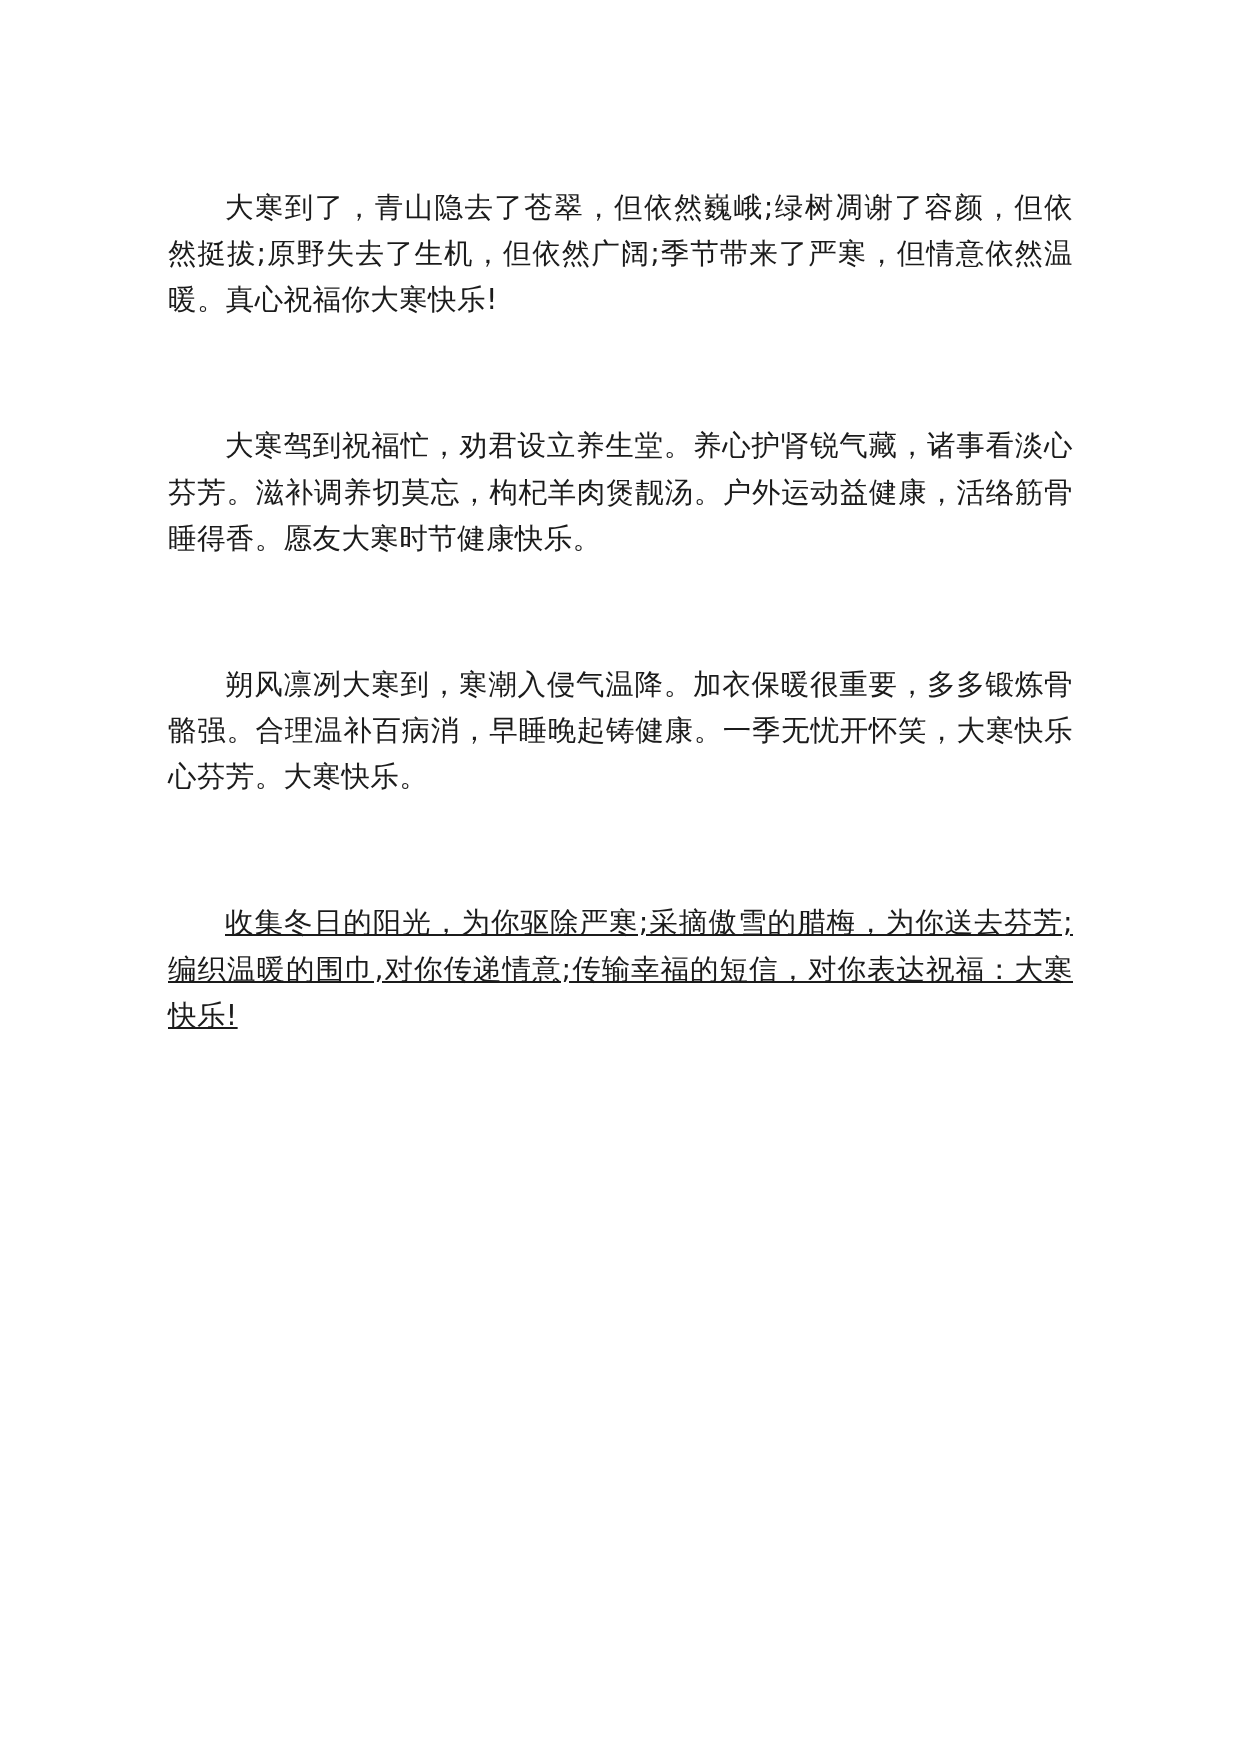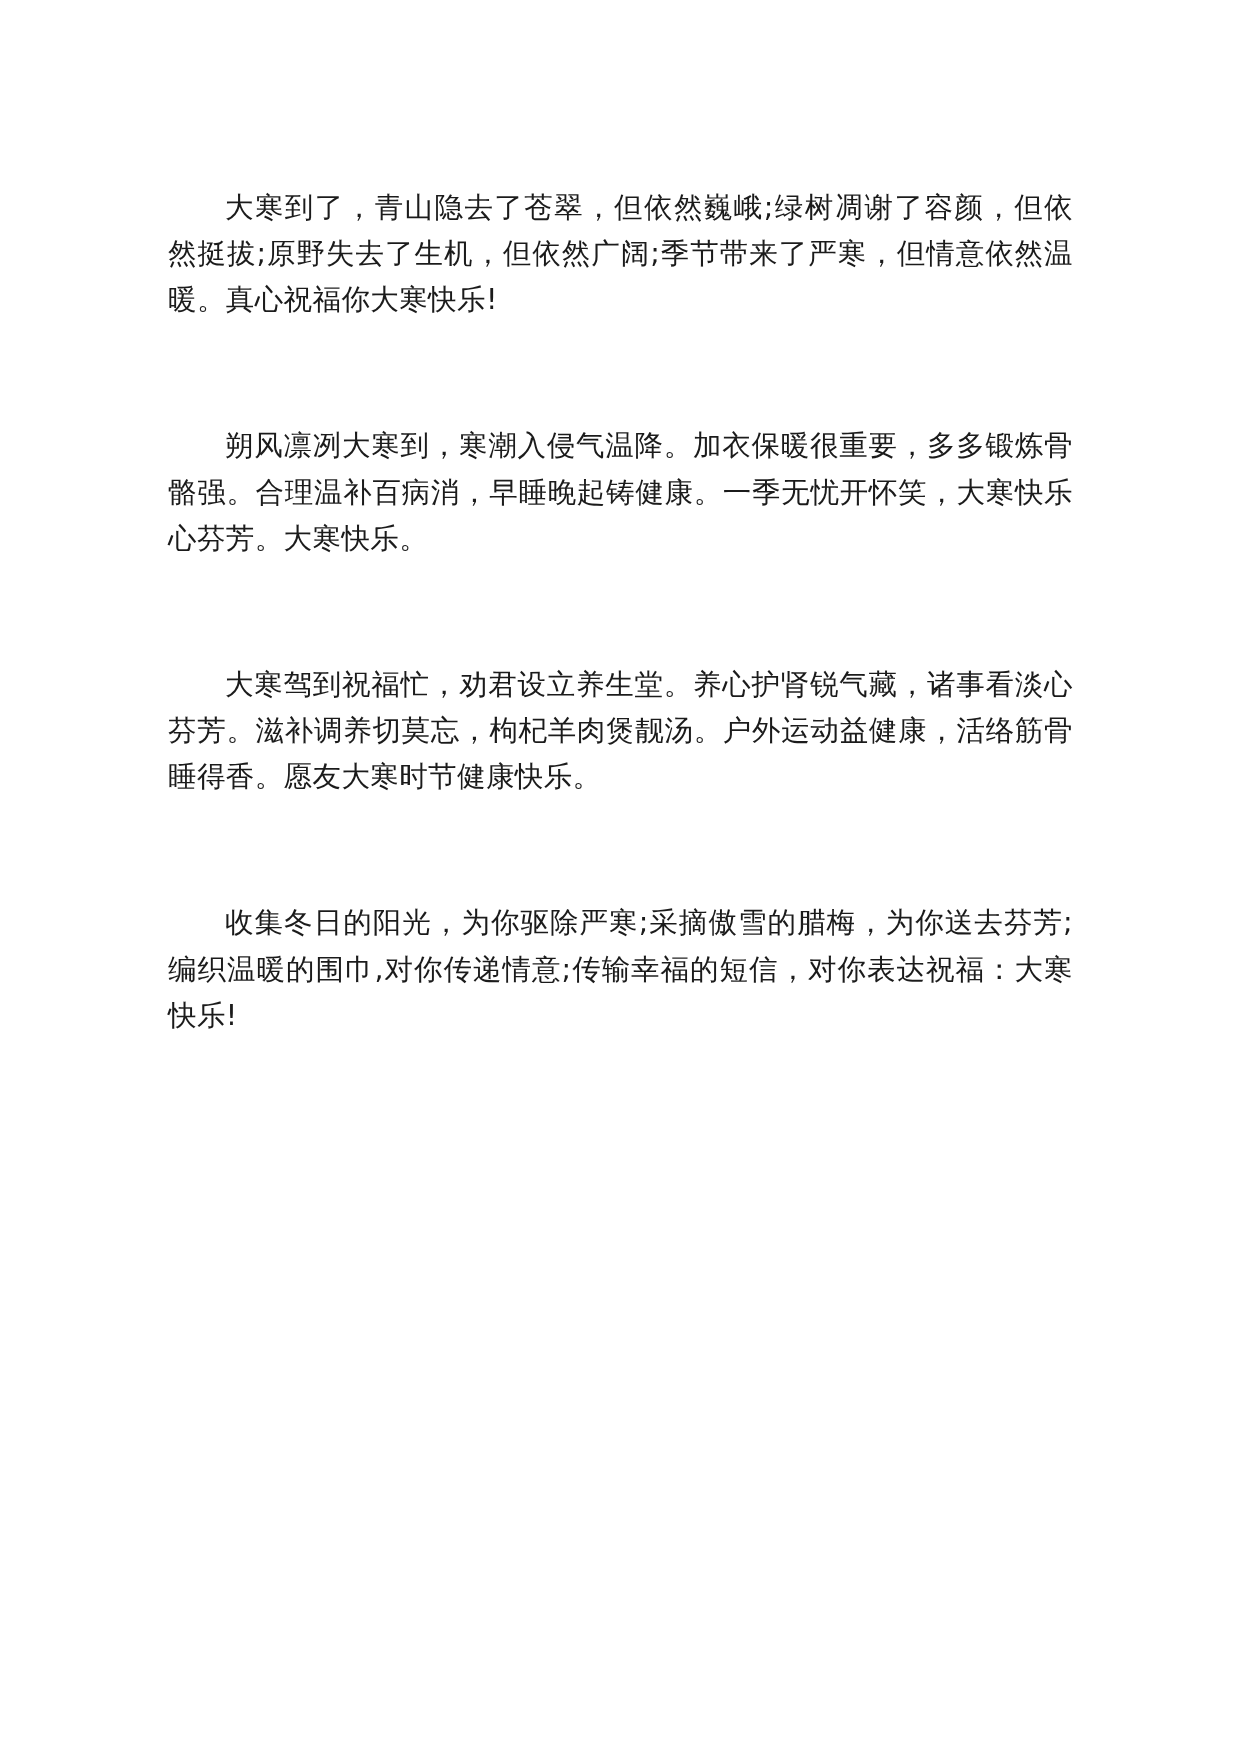--- a/index.html
+++ b/index.html
@@ -30,25 +30,26 @@
     line-height: 1.62;
     text-align: justify;
     text-justify: inter-character;
     text-indent: 2em;
     letter-spacing: 0.4px;
     color: #1b1b1b;
     font-weight: 400;
   }
   .para:last-child {
     margin-bottom: 0;
+    text-decoration: underline;
   }
 </style>
 </head>
 <body>
 
 <div class="page">
   <div class="doc-body">
     <p class="para">大寒到了，青山隐去了苍翠，但依然巍峨;绿树凋谢了容颜，但依然挺拔;原野失去了生机，但依然广阔;季节带来了严寒，但情意依然温暖。真心祝福你大寒快乐!</p>
+    <p class="para">大寒驾到祝福忙，劝君设立养生堂。养心护肾锐气藏，诸事看淡心芬芳。滋补调养切莫忘，枸杞羊肉煲靓汤。户外运动益健康，活络筋骨睡得香。愿友大寒时节健康快乐。</p>
     <p class="para">朔风凛冽大寒到，寒潮入侵气温降。加衣保暖很重要，多多锻炼骨骼强。合理温补百病消，早睡晚起铸健康。一季无忧开怀笑，大寒快乐心芬芳。大寒快乐。</p>
-    <p class="para">大寒驾到祝福忙，劝君设立养生堂。养心护肾锐气藏，诸事看淡心芬芳。滋补调养切莫忘，枸杞羊肉煲靓汤。户外运动益健康，活络筋骨睡得香。愿友大寒时节健康快乐。</p>
     <p class="para">收集冬日的阳光，为你驱除严寒;采摘傲雪的腊梅，为你送去芬芳;编织温暖的围巾,对你传递情意;传输幸福的短信，对你表达祝福：大寒快乐!</p>
   </div>
 </div>
 
 </body></html>

